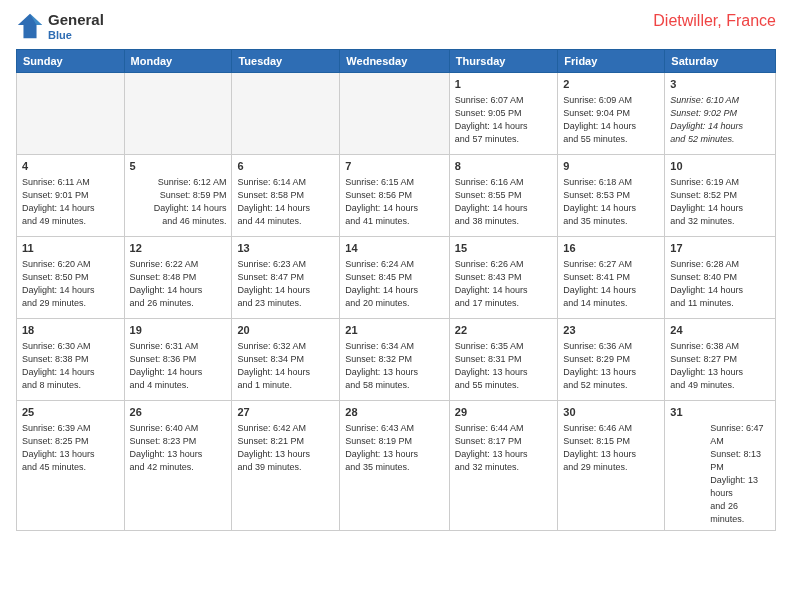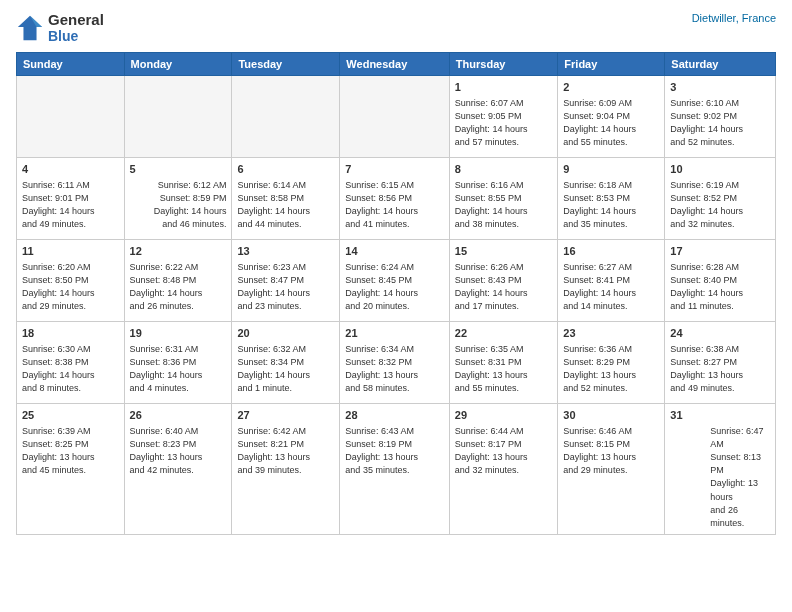--- a/index.html
+++ b/index.html
@@ -32,40 +32,40 @@
       display: flex;
       flex-direction: column;
       line-height: 1.1;
     }
     .logo-general {
       font-size: 15px;
       font-weight: bold;
       color: #333;
     }
     .logo-blue {
-      font-size: 14px;
+      font-size: 11px;
       font-weight: bold;
       color: #2e6db4;
     }
     .logo-icon {
       width: 28px;
       height: 28px;
     }
     .title-section {
       text-align: right;
     }
     .month-title {
       font-size: 36px;
       font-weight: normal;
       color: #333;
       line-height: 1.1;
     }
     .subtitle {
-      font-size: 11px;
-      color: #0369a1;
+      font-size: 16px;
+      color: #ef4444;
     }
     .calendar-table {
       width: 100%;
       border-collapse: collapse;
       flex: 1;
       font-size: 9.5px;
     }
     .calendar-table thead tr th {
       background: #2e6db4;
       color: #fff;
@@ -162,21 +162,21 @@
           </td>
           <td>
             <span class="day-number">2</span>
             <div class="day-info" style="white-space: pre-line;">Sunrise: 6:09 AM
 Sunset: 9:04 PM
 Daylight: 14 hours
 and 55 minutes.</div>
           </td>
           <td>
             <span class="day-number">3</span>
-            <div class="day-info" style="white-space: pre-line;">Sunrise: 6:10 AM
+            <div class="day-info" style="white-space: pre-line; font-style: italic;">Sunrise: 6:10 AM
 Sunset: 9:02 PM
 Daylight: 14 hours
 and 52 minutes.</div>
           </td>
         </tr>
         <tr>
           <td>
             <span class="day-number">4</span>
             <div class="day-info" style="white-space: pre-line;">Sunrise: 6:11 AM
 Sunset: 9:01 PM

